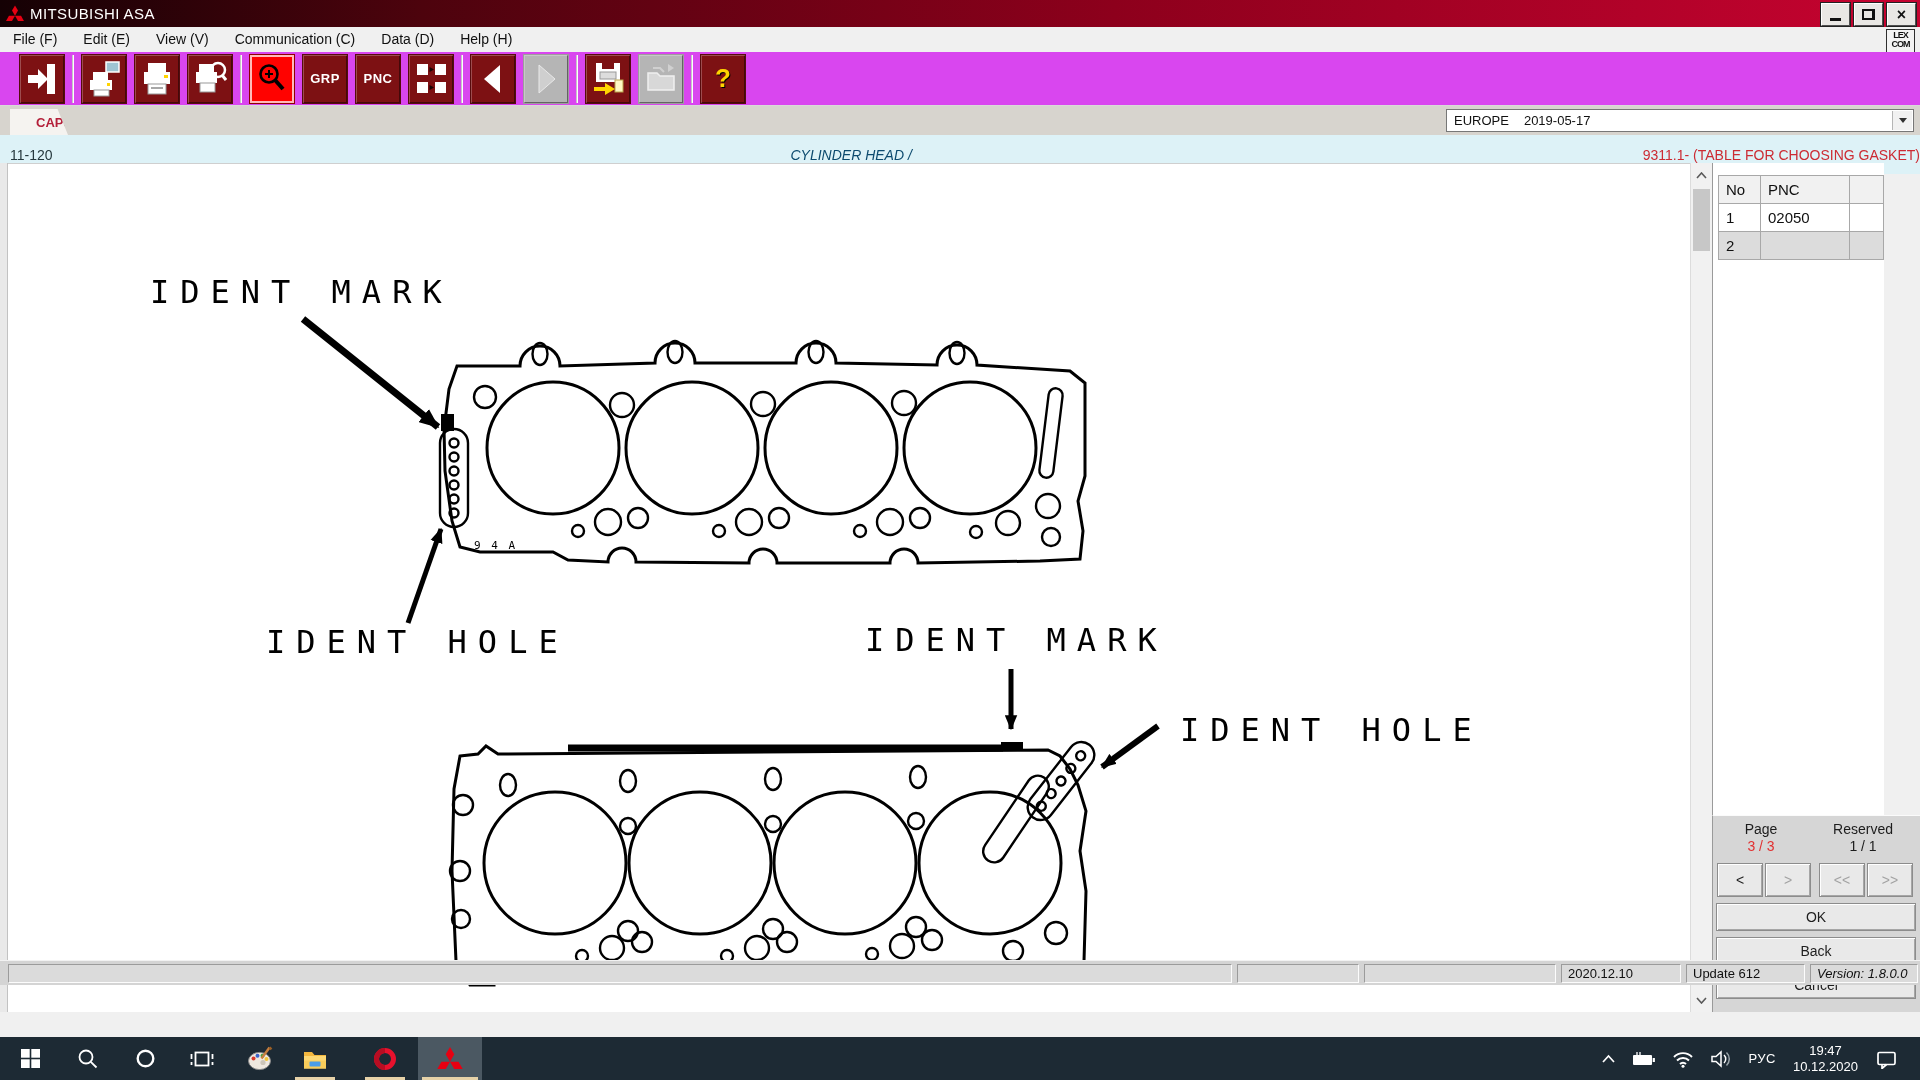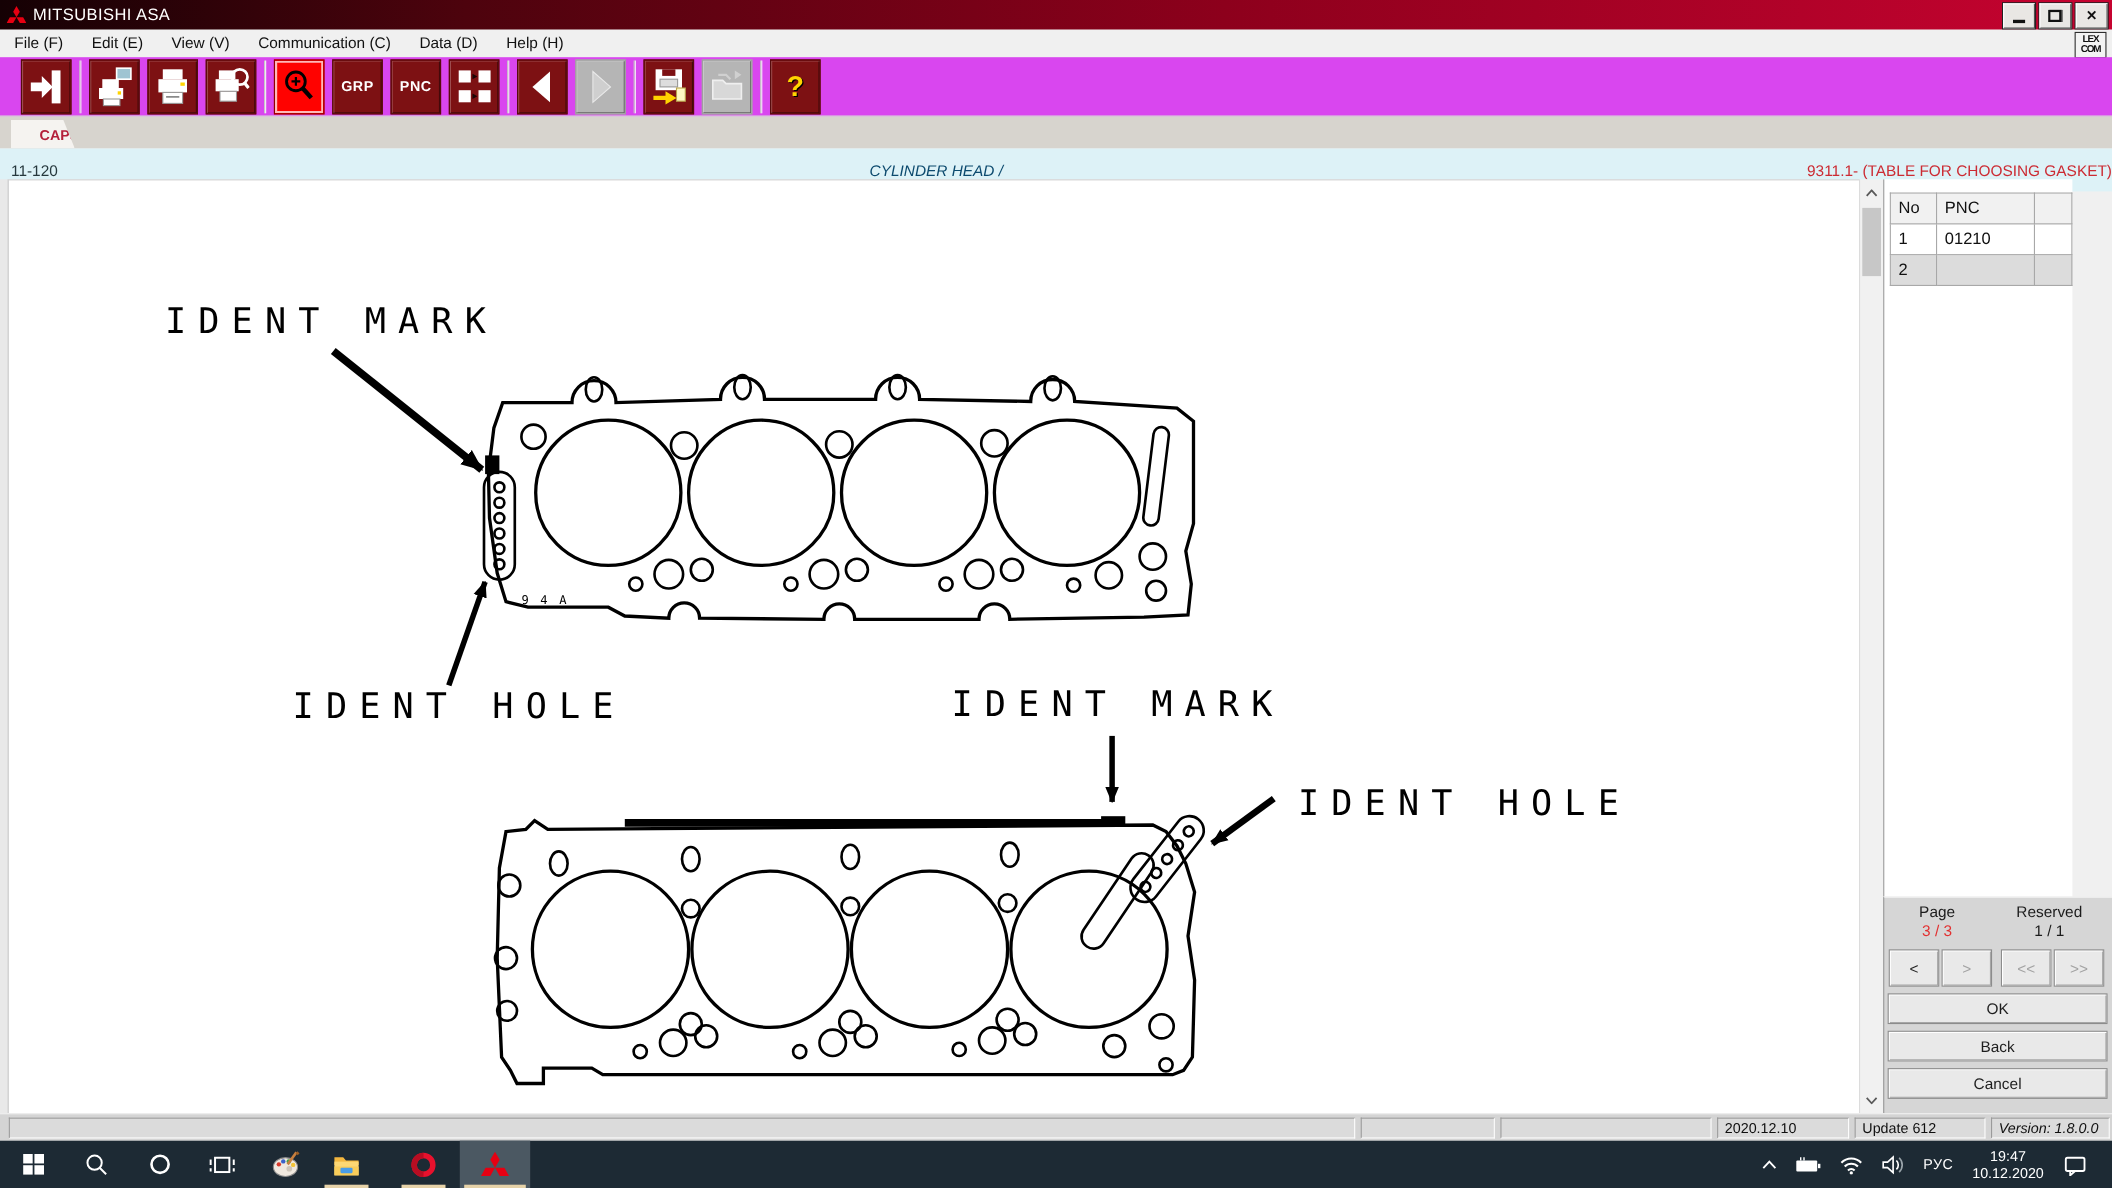--- a/index.html
+++ b/index.html
@@ -90,21 +90,21 @@
   .nav-row{display:flex;margin:9px 4px 0 4px;}
   .btn3d{background:#e9e9e9;border:1px solid #8c8c8c;
     box-shadow:inset 1px 1px 0 #fff,inset -1px -1px 0 #a6a6a6;
     font-size:14px;color:#1e1e1e;display:flex;align-items:center;justify-content:center;box-sizing:border-box;}
   .nav-btn{width:46px;height:34px;margin-right:2px;}
   .nav-gap{margin-left:6px;}
   .dim{color:#a2a2a2;}
   .action-btn{width:200px;height:28px;margin:6px 0 0 3px;font-size:14px;}
 
   
-  .statusbar{left:0;top:1012px;width:1920px;height:25px;background:#d4d4d4;border-top:1px solid #f2f2f2;box-sizing:border-box;}
+  .statusbar{left:0;top:960px;width:1920px;height:25px;background:#d4d4d4;border-top:1px solid #f2f2f2;box-sizing:border-box;}
   .scell{position:absolute;top:3px;height:19px;background:#dbdbdb;border:1px solid;
     border-color:#9b9b9b #fcfcfc #fcfcfc #9b9b9b;box-sizing:border-box;padding:1px 6px 0 6px;
     font-size:13px;color:#101010;white-space:nowrap;overflow:hidden;}
 
   
   .taskbar{left:0;top:1037px;width:1920px;height:43px;background:#1d2a34;}
   .tb-btn{position:absolute;top:0;width:48px;height:43px;display:flex;align-items:center;justify-content:center;}
   .tb-btn.active-app{background:#4b5862;}
   .runline::after{content:'';position:absolute;left:4px;right:4px;bottom:0;height:3px;background:#e6d2a8;}
   .tray{position:absolute;right:0;top:0;height:43px;display:flex;align-items:center;color:#fff;}
@@ -246,20 +246,27 @@
   </div>
   <div class="tsep"></div>
   <div class="tbtn">
     <span class="help-label">?</span>
   </div>
 </div>
 
 <div class="abs tabrow">
   <div class="tab-caps">
     <span>CAPS</span>
+  </div>
+  <div class="region-combo">
+    <span class="market">EUROPE</span>
+    <span class="rdate">2019-05-17</span>
+    <div class="combo-btn">
+      <span class="combo-arrow"></span>
+    </div>
   </div>
 </div>
 
 <div class="abs breadcrumb">
   <span class="bc-code">11-120</span>
   <span class="bc-section">CYLINDER HEAD /</span>
   <span class="bc-topic">9311.1- (TABLE FOR CHOOSING GASKET)</span>
 </div>
 
 <div class="abs frame-left"></div>
@@ -404,21 +411,21 @@
 <div class="abs rightpanel">
   <table class="parts">
     <tbody>
         <tr>
       <th class="col-no">No</th>
       <th class="col-pnc">PNC</th>
       <th class="col-x"></th>
     </tr>
     <tr>
       <td>1</td>
-      <td>01210</td>
+      <td>02050</td>
       <td></td>
     </tr>
     <tr class="row-alt">
       <td>2</td>
       <td></td>
       <td></td>
     </tr>
   </tbody>
     </table>
 </div>

